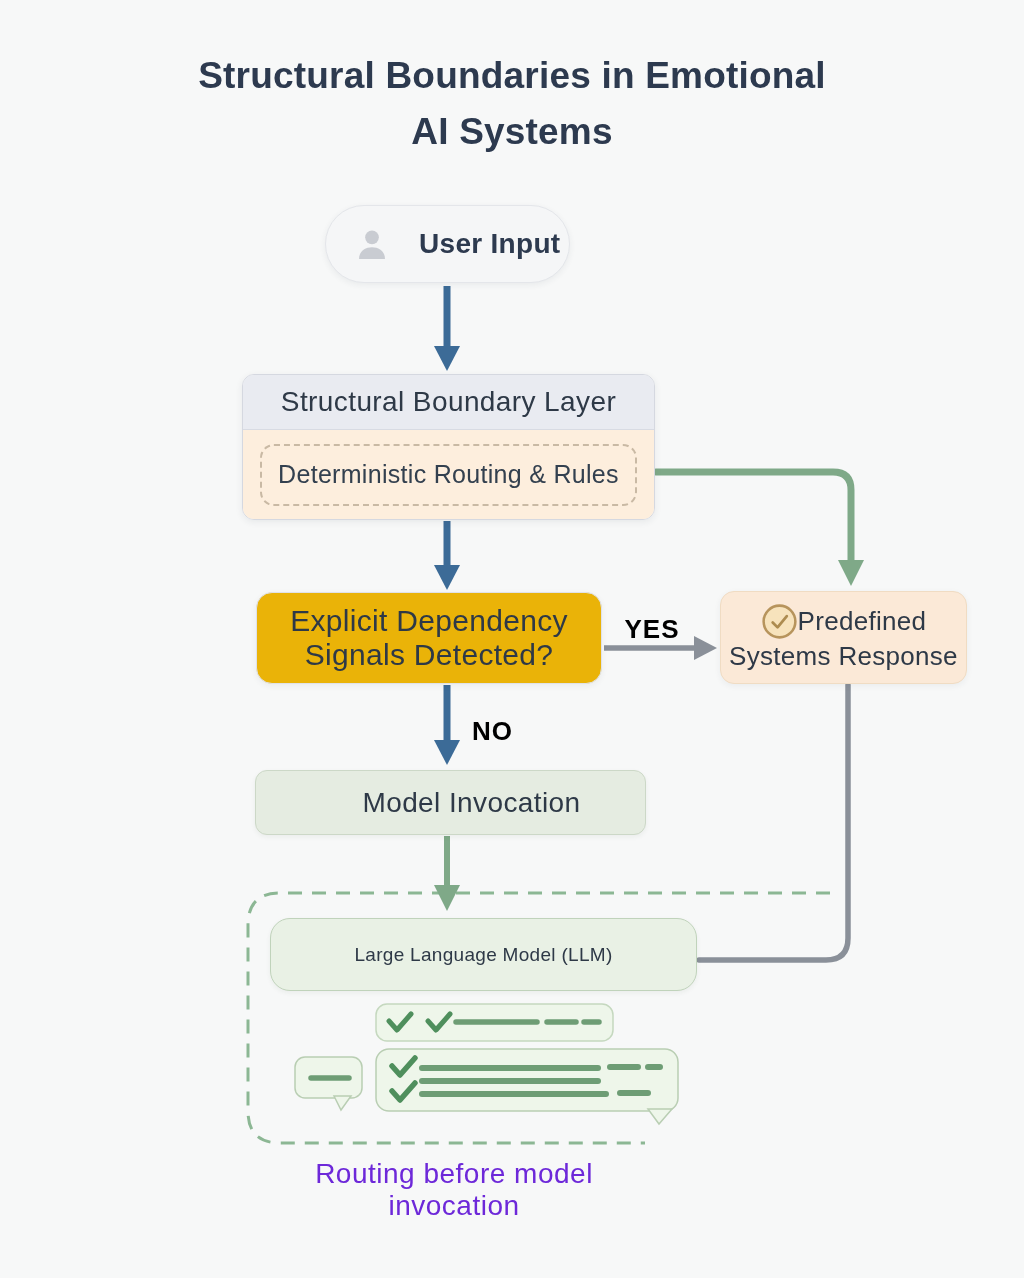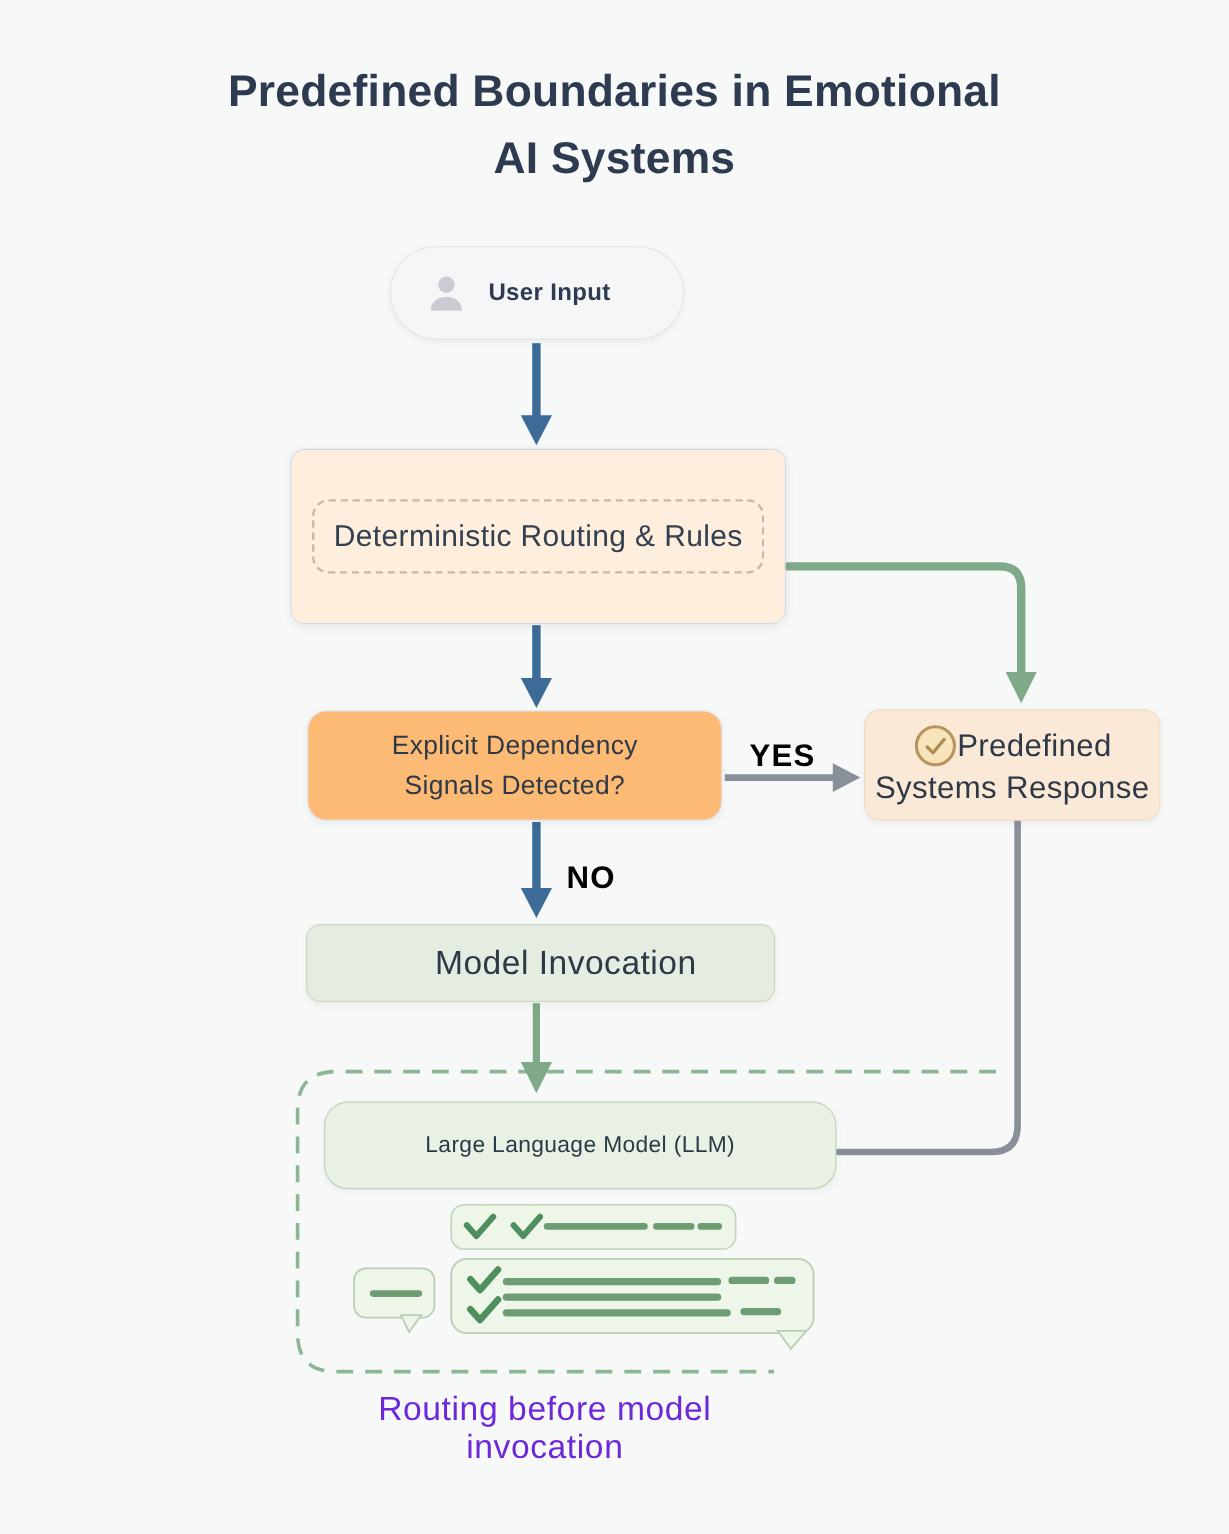--- a/index.html
+++ b/index.html
@@ -23,21 +23,21 @@
   
   #connectors{top:0;left:0;z-index:1;}
   
   .node{z-index:2;box-sizing:border-box;}
   #user-input-pill{
     left:325px;top:205px;width:245px;height:78px;
     background:#f5f6f7;border:1.5px solid #e4e6ea;border-radius:39px;
     box-shadow:0 2px 6px rgba(40,50,70,0.07);
     display:flex;align-items:center;gap:15px;padding-left:26px;
   }
-  #user-input-pill .label{font-size:20px;font-weight:700;color:#2d3a4f;letter-spacing:0.3px;}
+  #user-input-pill .label{font-size:28px;font-weight:700;color:#2d3a4f;letter-spacing:0.3px;margin-left:12px;}
   #boundary-layer{
     left:242px;top:374px;width:413px;height:146px;
     border-radius:12px;border:1px solid #d5d8e0;overflow:hidden;
     box-shadow:0 2px 7px rgba(40,50,70,0.08);
     display:flex;flex-direction:column;
   }
   #boundary-layer .hdr{
     height:54px;background:#e9ebf1;border-bottom:1px solid #d8dbe3;
     display:flex;align-items:center;justify-content:center;
     font-size:28px;letter-spacing:0.4px;color:#2e3947;
@@ -46,24 +46,24 @@
     flex:1;background:#fdeedd;
     display:flex;align-items:center;justify-content:center;
   }
   #boundary-rule{
     width:373px;height:58px;border:2px dashed #c9b9a4;border-radius:14px;
     display:flex;align-items:center;justify-content:center;
     font-size:25px;letter-spacing:0.3px;color:#33404f;
   }
   #decision-box{
     left:256px;top:592px;width:346px;height:92px;
-    background:#fdba74;border:1px solid #e0e2e8;border-radius:16px;
+    background:#eab308;border:1px solid #e0e2e8;border-radius:16px;
     box-shadow:0 2px 6px rgba(40,50,70,0.06);
     display:flex;flex-direction:column;align-items:center;justify-content:center;
-    font-size:22px;line-height:34px;letter-spacing:0.3px;
+    font-size:30px;line-height:34px;letter-spacing:0.3px;
   }
   #safety-box{
     left:720px;top:591px;width:247px;height:93px;
     background:#fbe9d7;border:1px solid #f0dcc3;border-radius:14px;
     box-shadow:0 2px 6px rgba(40,50,70,0.06);
     display:flex;flex-direction:column;align-items:center;justify-content:center;
     font-size:26px;line-height:33px;letter-spacing:0.3px;
   }
   #safety-box .row1{display:flex;align-items:center;gap:0;}
   #model-box{
@@ -145,33 +145,34 @@
 
   <g>
     <path d="M 447 836 V 886" stroke="#7fa988" stroke-width="6" fill="none"></path>
     <path d="M 434 885 H 460 L 447 911 Z" fill="#7fa988"></path>
   </g>
 
   <path d="M 848 685 L 848 938 Q 848 960 826 960 L 699 960" fill="none" stroke="#8a9099" stroke-width="5.5" stroke-linecap="round"></path>
 </svg>
 
 <div id="diagram-title" class="abs">
-  <div>Predefined Boundaries in Emotional</div>
+  <div>Structural Boundaries in Emotional</div>
   <div>AI Systems</div>
 </div>
 
 <div id="user-input-pill" class="abs node">
   <svg width="40" height="40" viewBox="0 0 24 24">
     <circle cx="12" cy="8" r="4.1" fill="#c9ccd2"></circle>
     <path d="M4.2 21c0-4.4 3.5-7 7.8-7s7.8 2.6 7.8 7z" fill="#c9ccd2"></path>
   </svg>
   <span class="label">User Input</span>
 </div>
 
 <div id="boundary-layer" class="abs node">
+  <div class="hdr">Structural Boundary Layer</div>
   <div class="bdy">
     <div id="boundary-rule">Deterministic Routing &amp; Rules</div>
   </div>
 </div>
 
 <div id="decision-box" class="abs node">
   <div>Explicit Dependency</div>
   <div>Signals Detected?</div>
 </div>
 

